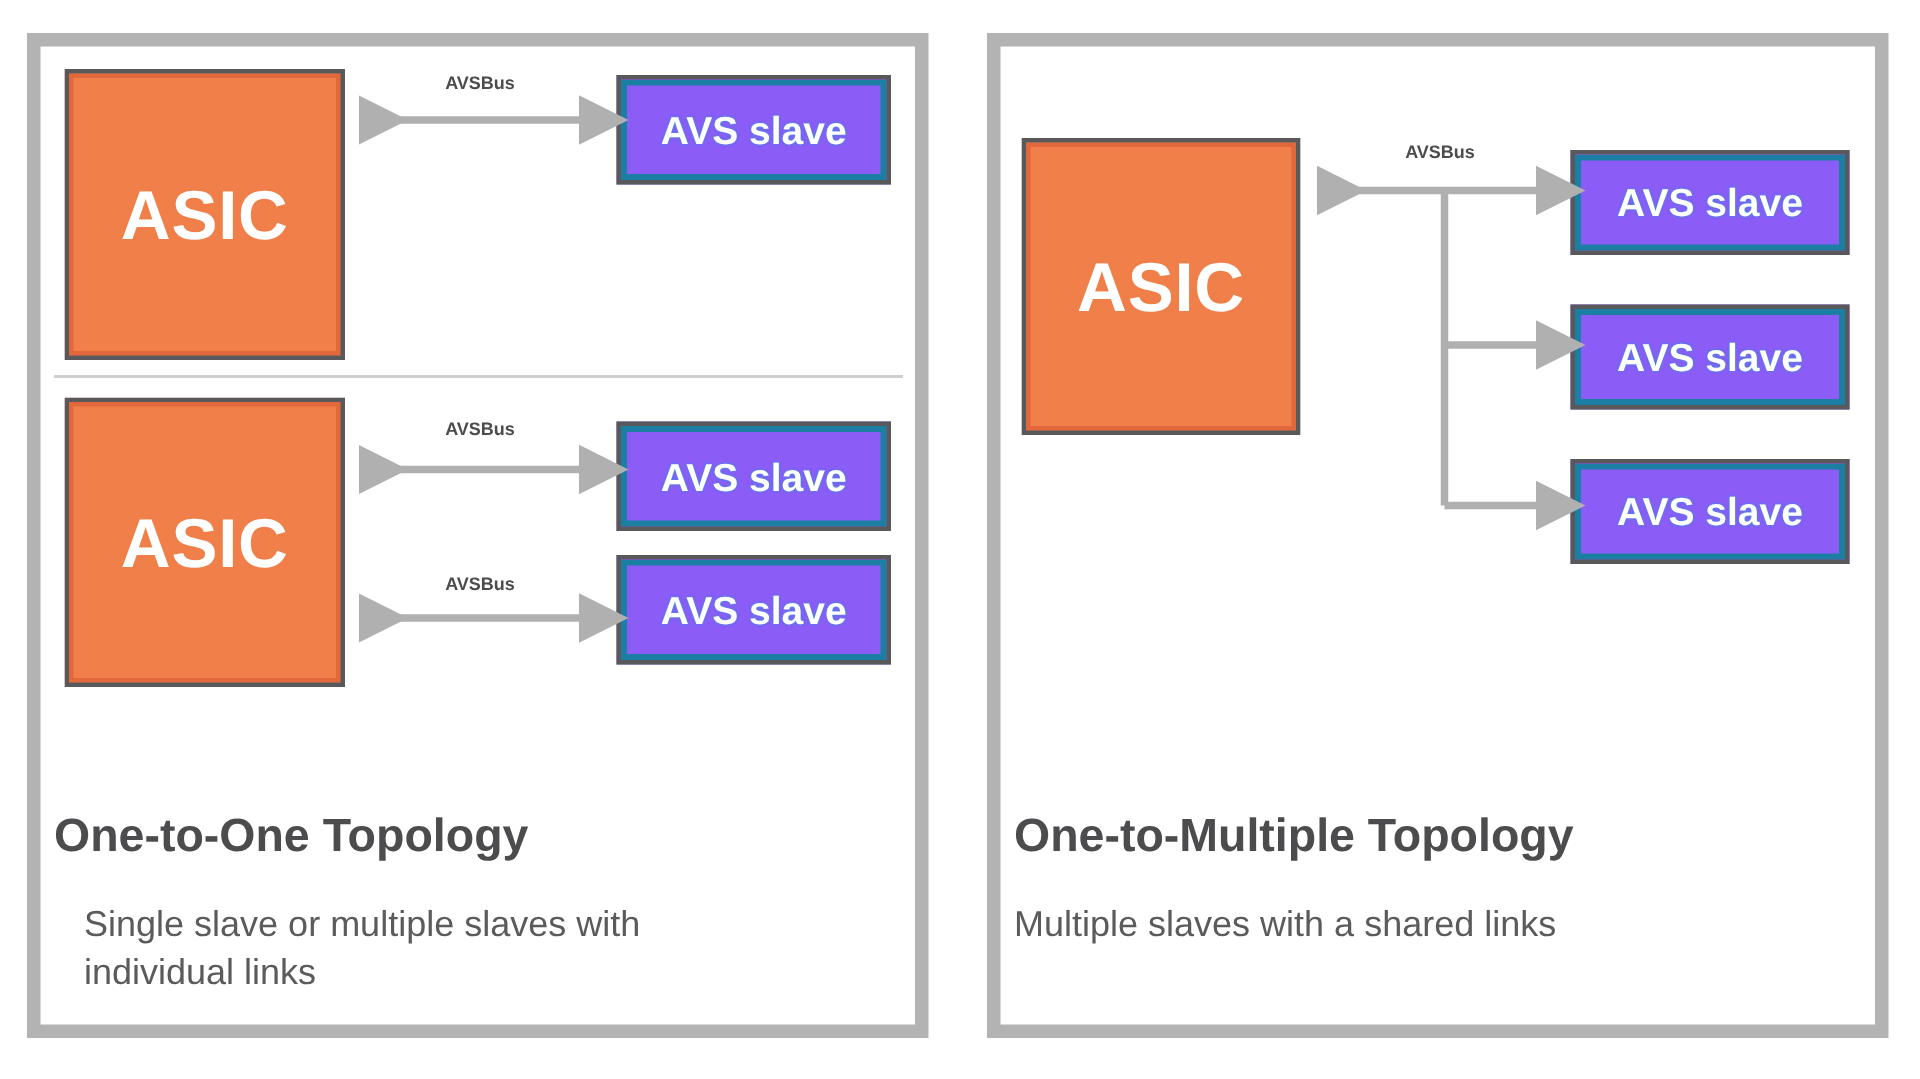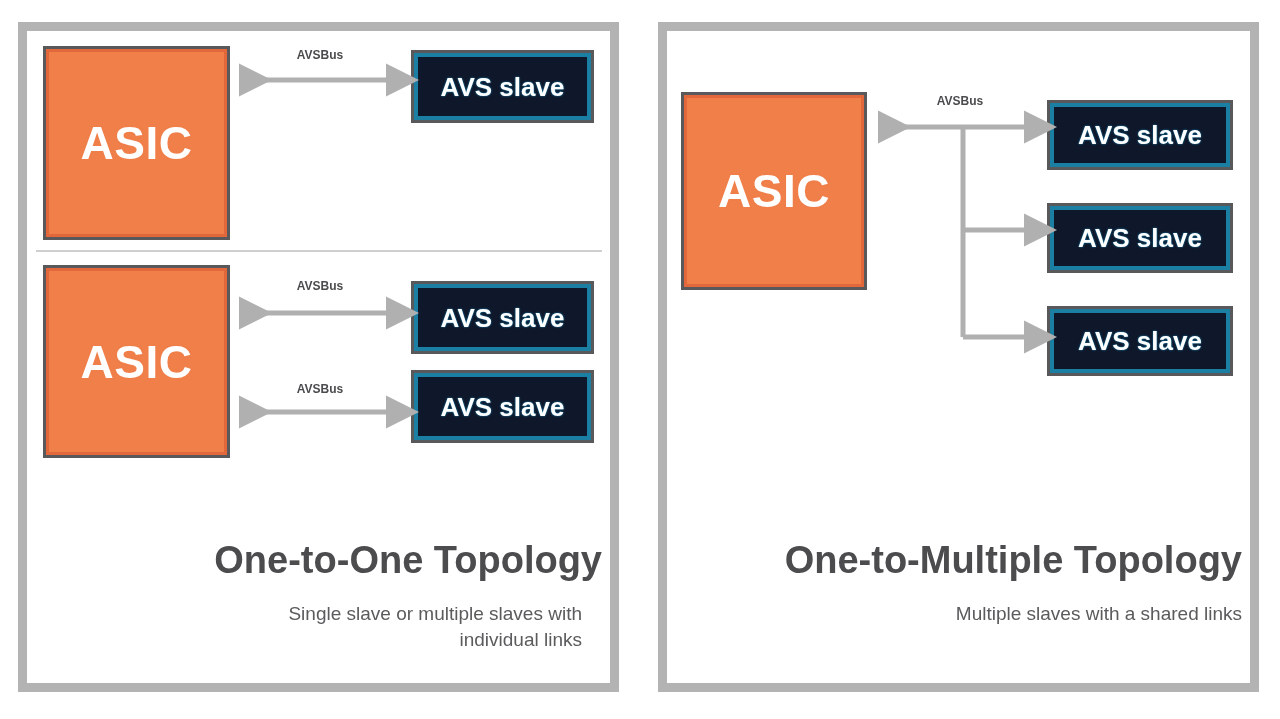--- a/index.html
+++ b/index.html
@@ -58,21 +58,21 @@
     font-size: 46px;
     letter-spacing: 0.5px;
     line-height: 1;
     text-shadow: 0 0 2px rgba(240,127,74,0.8);
   }
 
   
   .slave-box {
     position: absolute;
     box-sizing: border-box;
-    background: #0f172a;
+    background: #8b5cf6;
     border: 3px solid #59595b;
     box-shadow: inset 0 0 0 4px #1b7fa4;
     display: flex;
     align-items: center;
     justify-content: center;
   }
   .slave-label {
     color: #ffffff;
     font-weight: bold;
     font-size: 26px;
@@ -94,31 +94,31 @@
   #arrows {
     position: absolute;
     left: 0; top: 0;
     width: 1280px; height: 719px;
     pointer-events: none;
   }
 
   
   .topology-title {
     position: absolute;
-    text-align: right;
+    text-align: left;
     color: #4c4c4e;
     font-weight: bold;
-    font-size: 38px;
+    font-size: 31px;
     white-space: nowrap;
   }
   .topology-sub {
     position: absolute;
-    text-align: right;
+    text-align: left;
     color: #5b5b5d;
-    font-size: 19px;
+    font-size: 24px;
     line-height: 1.35;
   }
 </style>
 </head>
 <body>
 
 <div id="canvas">
 
   <div class="panel" id="panel-left"></div>
 

